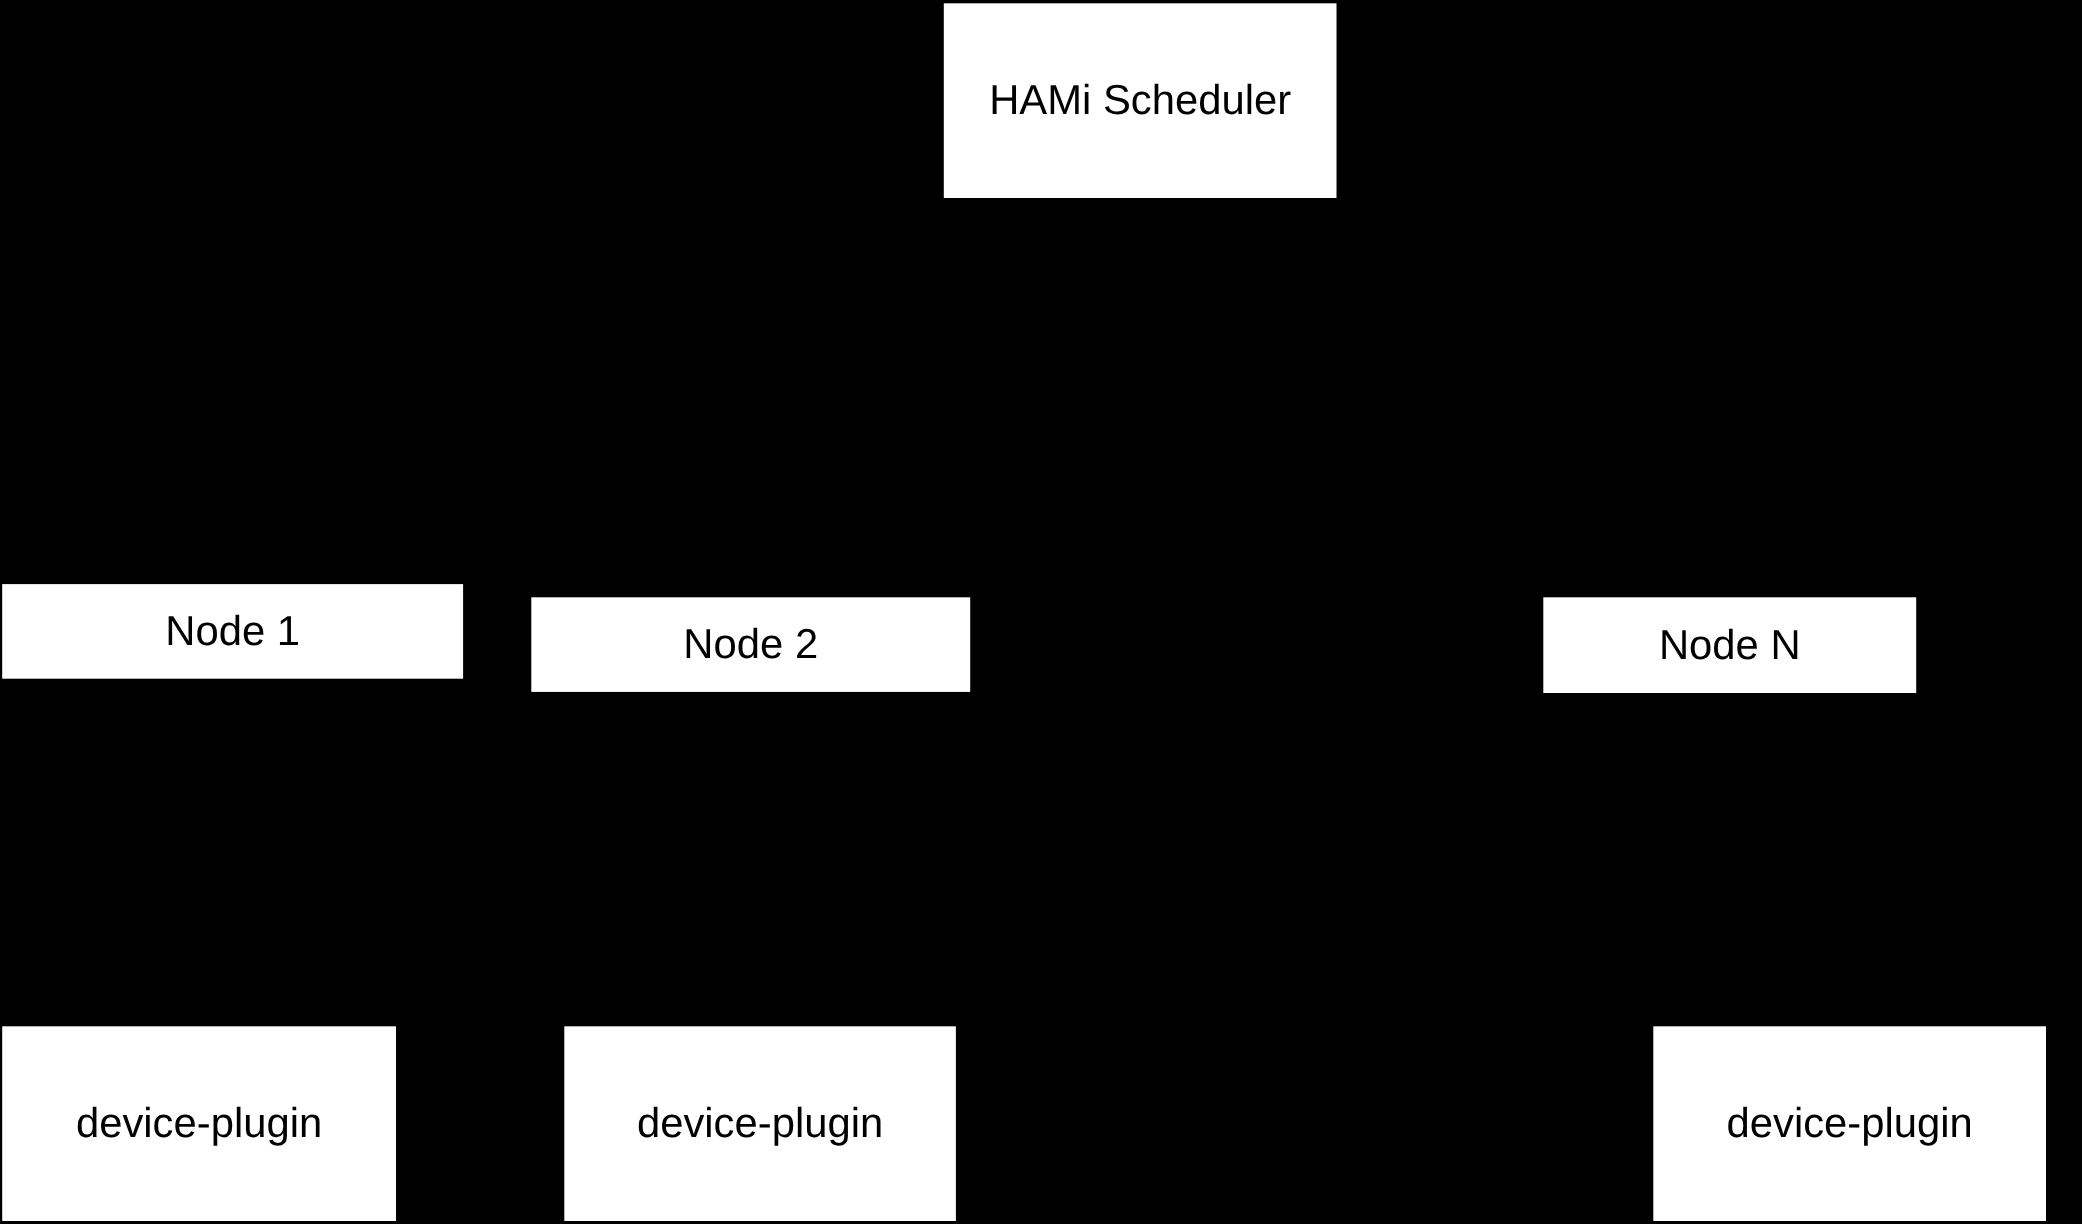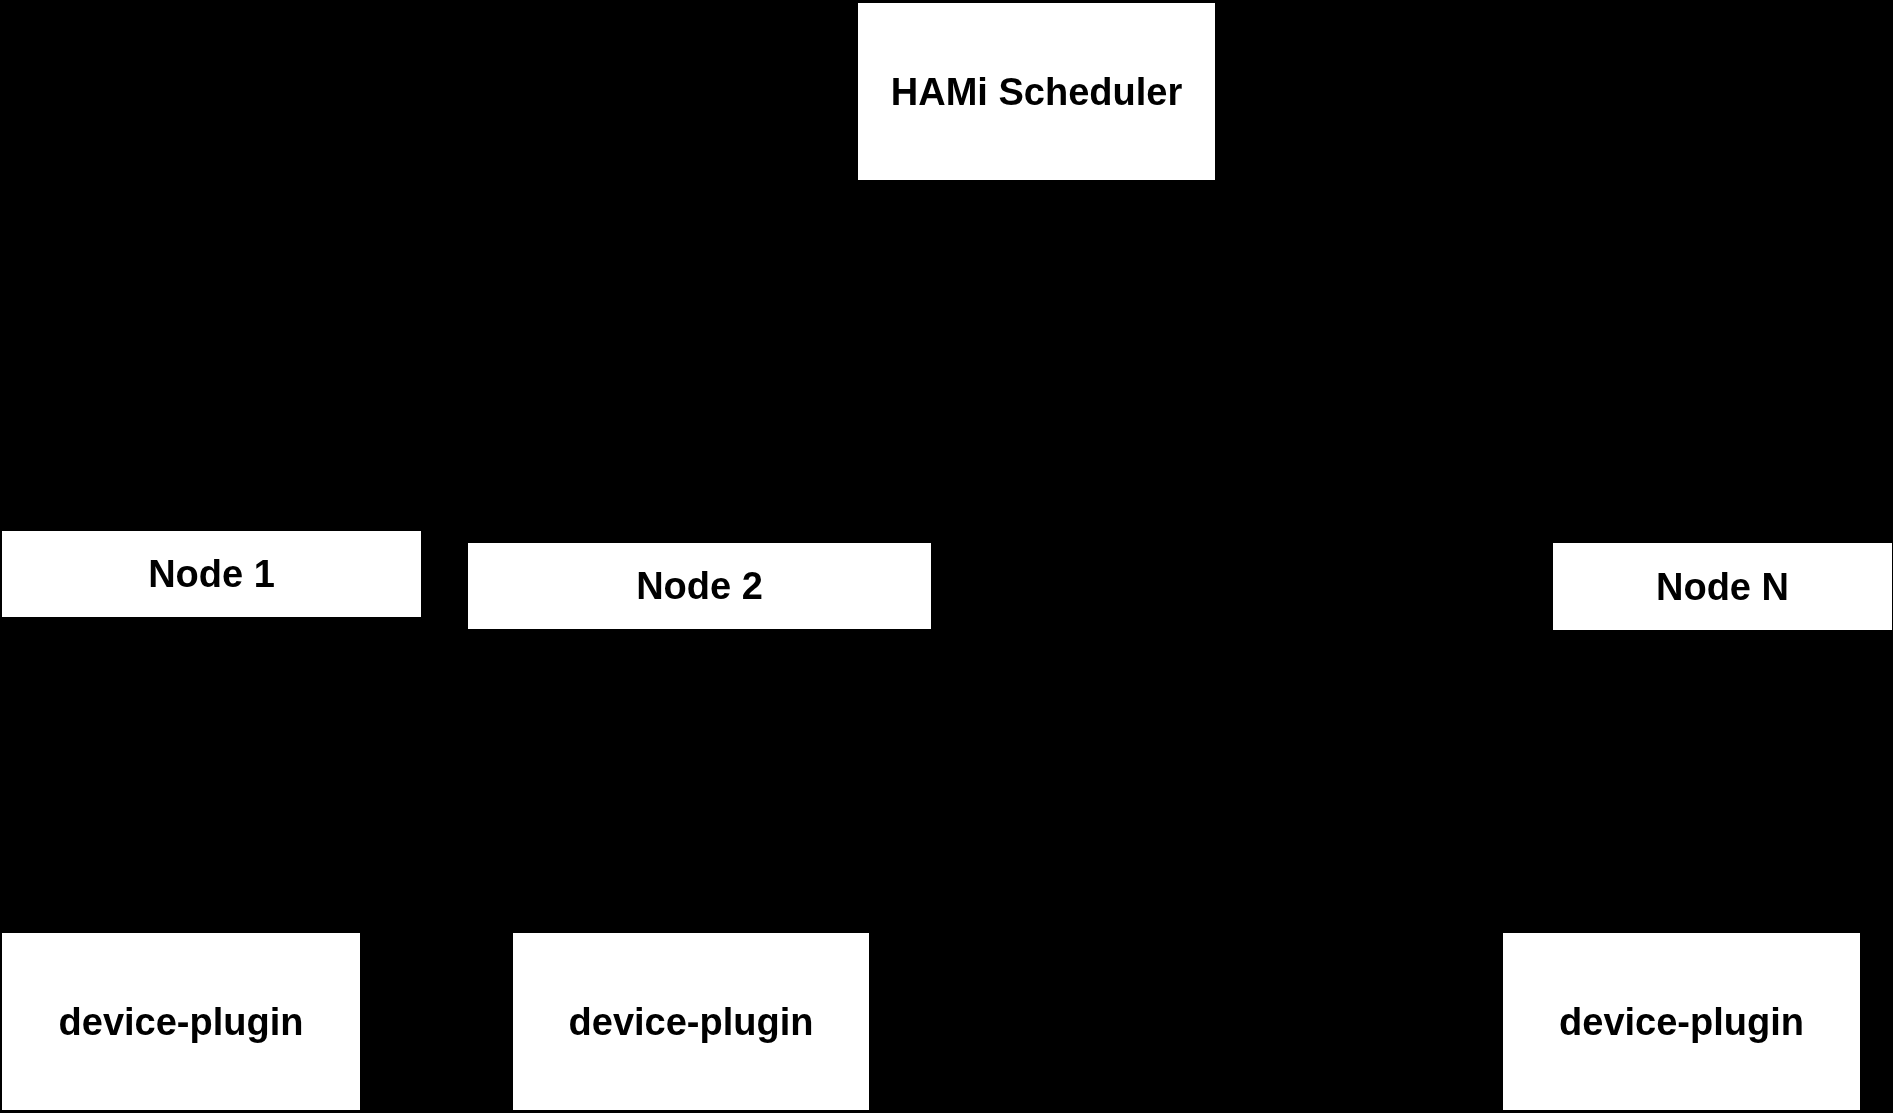--- a/index.html
+++ b/index.html
@@ -22,28 +22,27 @@
   .box {
     position: absolute;
     background: var(--box-fill);
     color: var(--text);
     display: flex;
     align-items: center;
     justify-content: center;
     font-size: 38px;
     line-height: 1;
     white-space: nowrap;
-    font-weight: bold;
   }
   
   .scheduler { left: 858px; top: 3px;   width: 357px; height: 177px; }
   
   .node-1    { left: 2px;    top: 531px; width: 419px; height: 86px; }
-  .node-2    { left: 468px;  top: 543px; width: 463px; height: 86px; }
-  .node-n    { left: 1553px; top: 543px; width: 339px; height: 87px; justify-content: center; }
+  .node-2    { left: 483px;  top: 543px; width: 399px; height: 86px; }
+  .node-n    { left: 1403px; top: 543px; width: 339px; height: 87px; justify-content: center; }
   
   .plugin-1  { left: 2px;    top: 933px; width: 358px; height: 177px; }
   .plugin-2  { left: 513px;  top: 933px; width: 356px; height: 177px; }
   .plugin-3  { left: 1503px; top: 933px; width: 357px; height: 177px; }
 </style>
 </head>
 <body>
 
 <div class="canvas">
 

